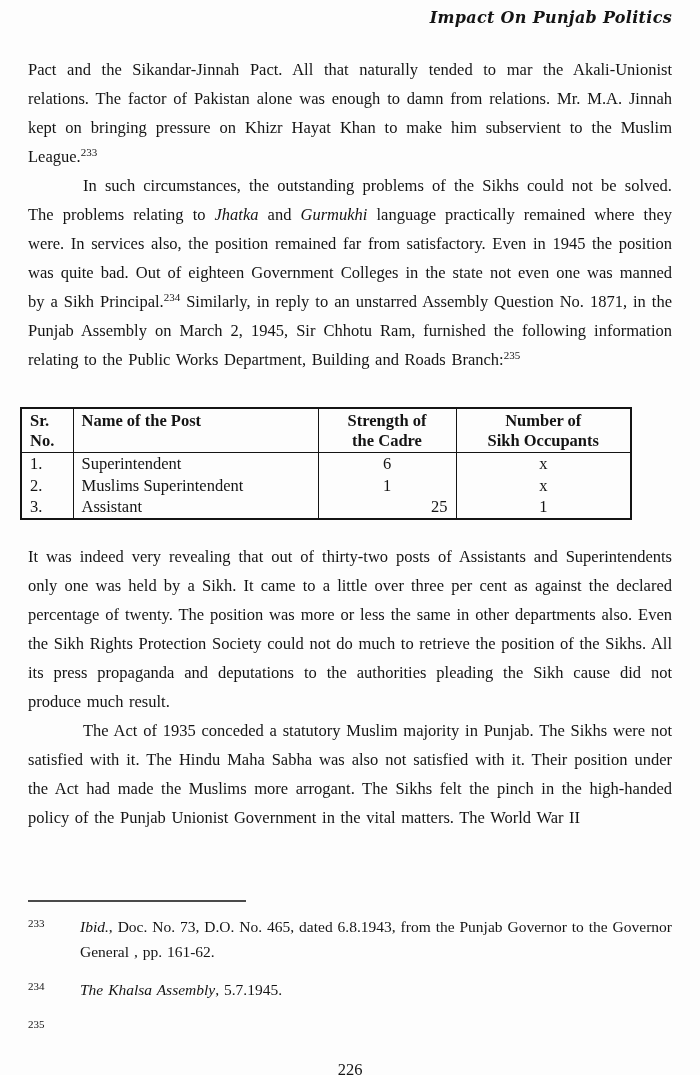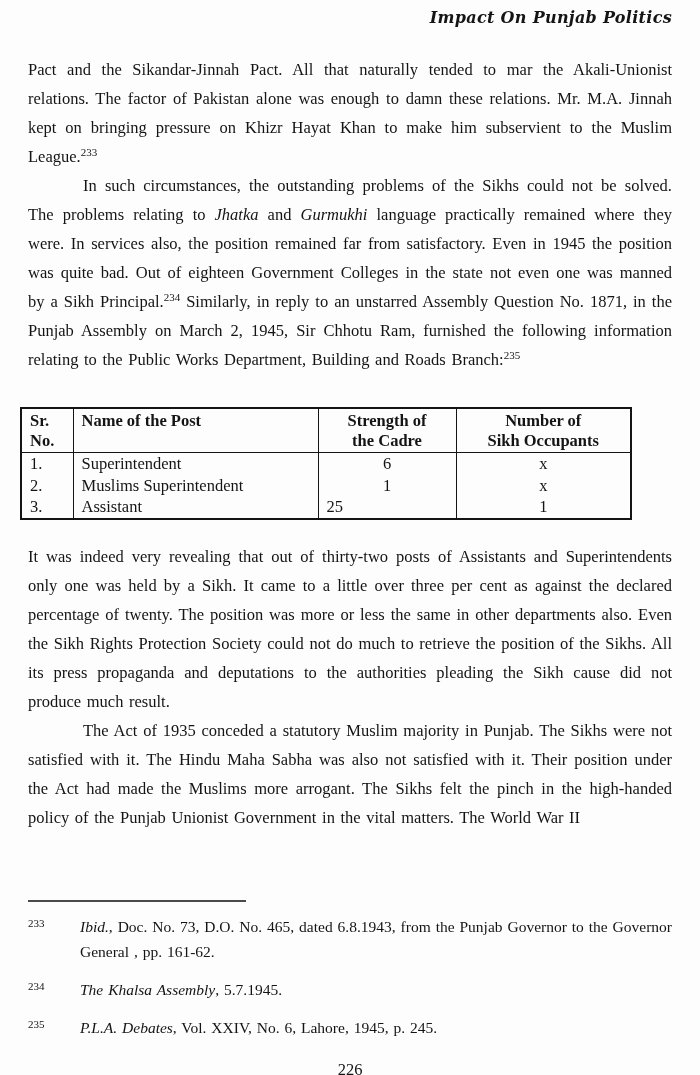--- a/index.html
+++ b/index.html
@@ -49,21 +49,21 @@
     text-align:center; font-size:16.5px;
   }
 </style>
 </head>
 <body>
 
 <div class="page">
 
   <div class="running-header">Impact On Punjab Politics</div>
 
-  <p class="body-para"><span>Pact and the Sikandar-Jinnah Pact. All that naturally tended to mar the Akali-Unionist relations. The factor of Pakistan alone was enough to damn these relations. Mr. M.A. Jinnah kept on bringing pressure on Khizr Hayat Khan to make him subservient to the Muslim League.</span><sup>233</sup></p>
+  <p class="body-para"><span>Pact and the Sikandar-Jinnah Pact. All that naturally tended to mar the Akali-Unionist relations. The factor of Pakistan alone was enough to damn from relations. Mr. M.A. Jinnah kept on bringing pressure on Khizr Hayat Khan to make him subservient to the Muslim League.</span><sup>233</sup></p>
 
   <p class="body-para indented"><span>In such circumstances, the outstanding problems of the Sikhs could not be solved. The problems relating to </span><span class="it">Jhatka</span><span> and </span><span class="it">Gurmukhi</span><span> language practically remained where they were. In services also, the position remained far from satisfactory. Even in 1945 the position was quite bad. Out of eighteen Government Colleges in the state not even one was manned by a Sikh Principal.</span><sup>234</sup><span> Similarly, in reply to an unstarred Assembly Question No. 1871, in the Punjab Assembly on March 2, 1945, Sir Chhotu Ram, furnished the following information relating to the Public Works Department, Building and Roads Branch:</span><sup>235</sup></p>
 
   <table class="cadre">
     <colgroup>
       <col class="c0">
         <col class="c1">
         <col class="c2">
         <col class="c3">
     </colgroup>
@@ -84,21 +84,21 @@
         </tr>
         <tr>
           <td style="text-align: left;">2.</td>
           <td style="text-align: left;">Muslims Superintendent</td>
           <td style="text-align: center;">1</td>
           <td style="text-align: center;">x</td>
         </tr>
         <tr>
           <td style="text-align: left;">3.</td>
           <td style="text-align: left;">Assistant</td>
-          <td style="text-align: left;">25</td>
+          <td style="text-align: right;">25</td>
           <td style="text-align: center;">1</td>
         </tr>
       </tbody>
   </table>
 
   <p class="body-para after-table"><span>It was indeed very revealing that out of thirty-two posts of Assistants and Superintendents only one was held by a Sikh. It came to a little over three per cent as against the declared percentage of twenty. The position was more or less the same in other departments also. Even the Sikh Rights Protection Society could not do much to retrieve the position of the Sikhs. All its press propaganda and deputations to the authorities pleading the Sikh cause did not produce much result.</span></p>
 
   <p class="body-para indented"><span>The Act of 1935 conceded a statutory Muslim majority in Punjab. The Sikhs were not satisfied with it. The Hindu Maha Sabha was also not satisfied with it. Their position under the Act had made the Muslims more arrogant. The Sikhs felt the pinch in the high-handed policy of the Punjab Unionist Government in the vital matters. The World War II</span></p>
 
   <div class="footnotes">
@@ -109,19 +109,18 @@
       <span><span class="it">Ibid.</span><span>, Doc. No. 73, D.O. No. 465, dated 6.8.1943, from the Punjab Governor to the Governor General , pp. 161-62.</span></span>
     </div>
 
     <div class="footnote">
       <span class="fn-marker">234</span>
       <span><span class="it">The Khalsa Assembly</span><span>, 5.7.1945.</span></span>
     </div>
 
     <div class="footnote">
       <span class="fn-marker">235</span>
-      <span><span class="it">P.L.A. Debates</span><span>, Vol. XXIV, No. 6, Lahore, 1945, p. 245.</span></span>
     </div>
   </div>
 
   <div class="page-number">226</div>
 
 </div>
 
 </body></html>

